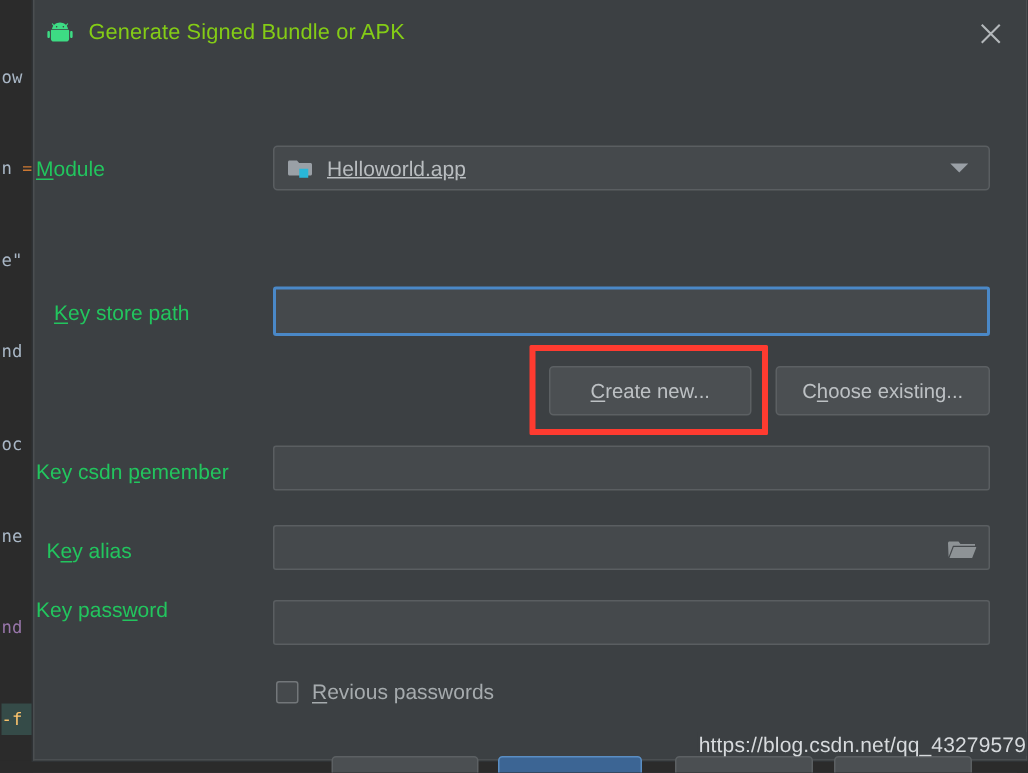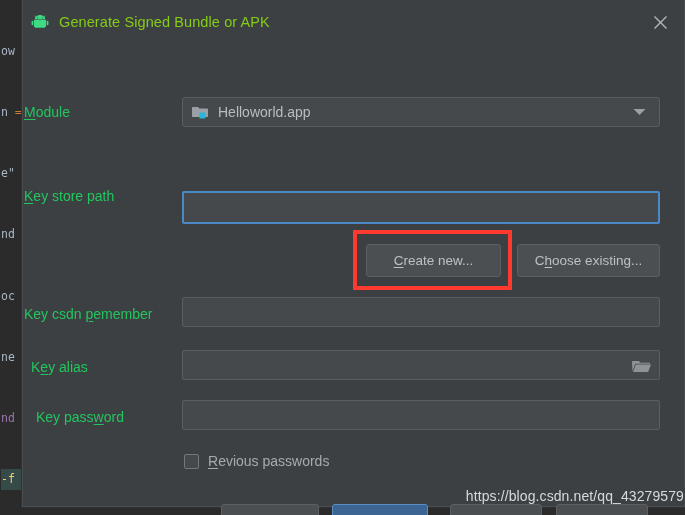--- a/index.html
+++ b/index.html
@@ -112,20 +112,21 @@
     align-items: center;
   }
   #module-combo .folder-badge-icon {
     width: 18px; height: 16px; margin-left: 9px; flex: none;
   }
   #module-value {
     font-size: 14px;
     color: #b9bdc0;
     margin-left: 8px;
     flex: 1;
+    text-decoration: underline;
   }
   #module-arrow {
     width: 40px; height: 28px;
     display: flex; align-items: center; justify-content: center;
     border-left: none;
     flex: none;
   }
 
   
   #keystore-field { left: 159px; top: 147px; width: 478px; height: 33px; }
@@ -281,21 +282,21 @@
         <rect x="7.5" y="8.5" width="6" height="6" fill="#29b6d8"></rect>
       </svg>
       <div id="module-value">Helloworld.app</div>
       <div id="module-arrow">
         <svg width="13" height="8" viewBox="0 0 13 8">
             <path d="M0.5 1 L6.5 7 L12.5 1 Z" fill="#9aa0a6"></path>
           </svg>
       </div>
     </div>
 
-    <div class="label" style="left:0px; top:144px; padding-left:1px;"><u>K</u><span>ey store path</span></div>
+    <div class="label" style="left:0px; top:156px; padding-left:13px;"><u>K</u><span>ey store path</span></div>
     <div class="field focused" id="keystore-field"></div>
 
     <div class="btn" id="create-new-btn">
         <u>C</u>
         <span>reate new...</span>
       </div>
     <div class="btn" id="choose-exist-btn">
         <span>C</span>
         <u>h</u>
         <span>oose existing...</span>
@@ -308,21 +309,21 @@
     <div class="label" style="left:0px; top:315px; padding-left:8px;"><span>K</span><u>e</u><span>y alias</span></div>
     <div class="field" id="keyalias-field">
       <div id="keyalias-folder-btn">
         <svg width="19" height="15" viewBox="0 0 19 15">
           <path fill="#8e9396" d="M1 2h6l1.3 1.7H18v1.1H3.3L0.4 12.3 0 3C0 2.45.45 2 1 2z"></path>
           <path fill="#8e9396" d="M3.8 5.6H19L16.1 13H1z"></path>
         </svg>
       </div>
     </div>
 
-    <div class="label" style="left:0px; top:365px; padding-left:1px;margin-left:12px;"><span>Key pass</span><u>w</u><span>ord</span></div>
+    <div class="label" style="left:0px; top:354px; padding-left:1px;"><span>Key pass</span><u>w</u><span>ord</span></div>
     <div class="field" id="keypw-field"></div>
 
     <div id="remember-row">
       <div id="remember-box"></div>
       <div id="remember-label"><u>R</u><span>evious passwords</span></div>
     </div>
 
     <div id="bottom-bar">
       <div class="bbtn" id="btn-previous">
           <span>P</span>

